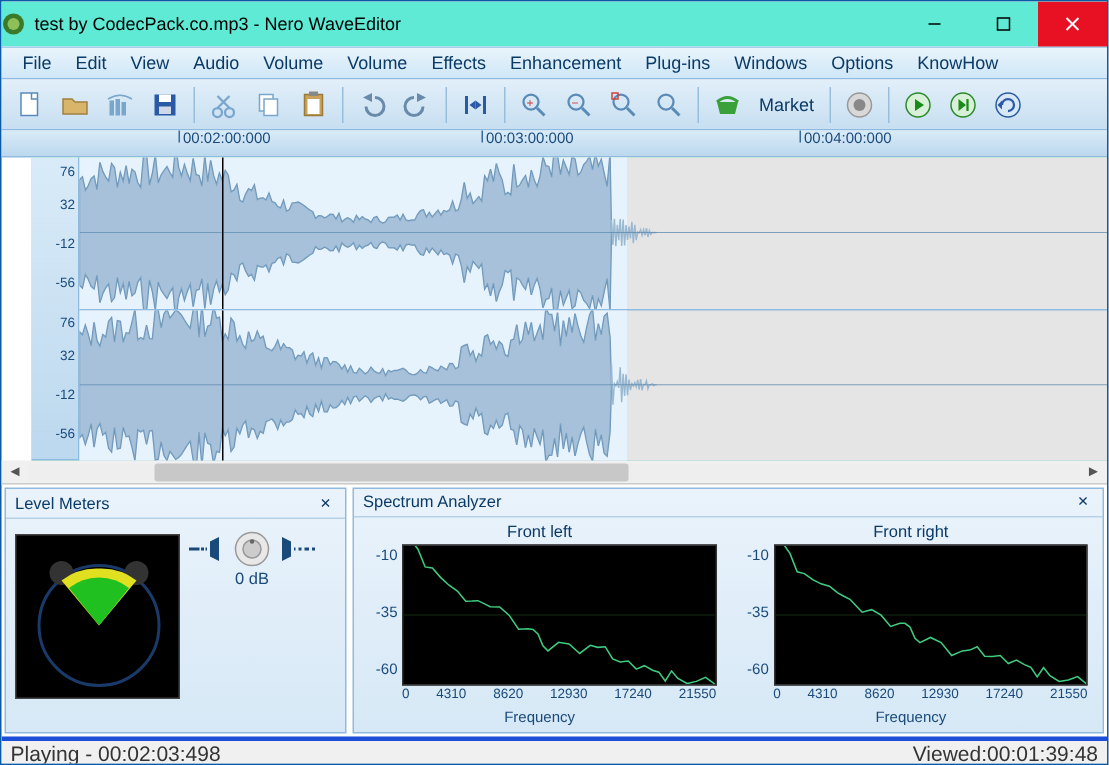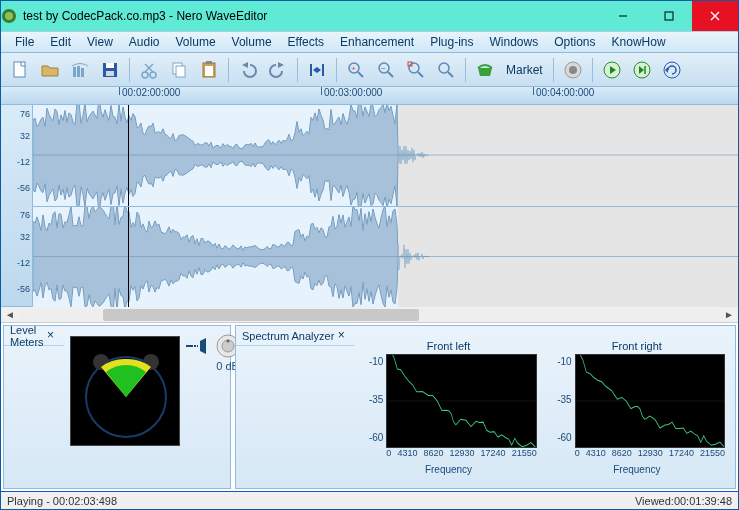--- a/index.html
+++ b/index.html
@@ -13,55 +13,55 @@
 .menubar { height: 22px; background: linear-gradient(#e9f4fb,#cfe7f8); border-top: 1px solid #a9cdea; border-bottom: 1px solid #8fbbe0; display: flex; align-items: center; padding: 0 6px; font-size: 12px; color: #0a3a66; }
 .menubar .menu-item { padding: 2px 8px; cursor: default; }
 .toolbar { height: 34px; background: linear-gradient(#e2eff9,#c7dff1); border-bottom: 1px solid #8fbbe0; display: flex; align-items: center; padding: 0 6px; gap: 4px; }
 .toolbar .tbtn { width: 26px; height: 26px; display: flex; align-items: center; justify-content: center; border-radius: 3px; }
 .toolbar .sep { width: 1px; height: 24px; background: #99bedd; margin: 0 2px; }
 .toolbar .market-label { font-size: 12px; color: #0a3a66; margin: 0 4px; }
 .timeline { height: 18px; background: linear-gradient(#d9ebf8,#bcd8ee); border-bottom: 1px solid #8fbbe0; position: relative; font-size: 10px; color: #1a4a7a; }
 .timeline .tmark { position: absolute; top: 0; height: 18px; display: flex; }
 .timeline .tmark::before { content: ''; width: 1px; height: 8px; background: #3a6a9a; position: absolute; left: 0; top: 0; }
 .timeline .tmark span { margin-left: 3px; font-size: 10px; }
-.waveview { position: relative; height: 202px; background: #86efac; border-bottom: 1px solid #8fbbe0; }
+.waveview { position: relative; height: 202px; background: #86efac; border-bottom: 1px solid #8fbbe0; margin-left: 20px; }
 .waveview .yaxis { position: absolute; left: 0; top: 0; width: 32px; height: 100%; background: linear-gradient(#d9ebf8,#bcd8ee); font-size: 9px; color: #1a4a7a; text-align: right; padding-right: 2px; border-right: 1px solid #8fbbe0; }
 .waveview .yaxis div { position: absolute; right: 2px; }
 .waveview .channel { position: absolute; left: 32px; right: 0; height: 101px; background: #e5e5e5; }
 .waveview .channel.top { top: 0; }
 .waveview .channel.bot { top: 101px; border-top: 1px solid #8fbbe0; }
 .waveview .selzone { position: absolute; top:0; height:100%; background: #e6f2fc; }
 .waveview svg { position: absolute; top:0; left:0; width:100%; height:100%; }
 .waveview .playhead { position: absolute; top:0; width:1px; height:100%; background:#000; }
 .hscroll { height: 16px; background: #f0f0f0; border-bottom: 1px solid #ccc; display: flex; align-items: center; padding: 0 2px; }
 .hscroll .arrow { width: 14px; height: 14px; display: flex; align-items: center; justify-content: center; color:#555; font-size:10px;}
 .hscroll .track { flex:1; height:12px; background:#eee; position:relative; margin: 0 2px; }
 .hscroll .thumb { position:absolute; left:12%; width:45%; height:100%; background:#c8c8c8; border-radius:2px; }
 .panels { height: 168px; display: flex; }
-.panel { border: 1px solid #8fbbe0; margin: 2px; background: linear-gradient(#eaf3fb,#d6e8f6); display:flex; flex-direction:row; }
+.panel { border: 1px solid #8fbbe0; margin: 2px; background: linear-gradient(#eaf3fb,#d6e8f6); display:flex; flex-direction:column; }
 .panel.levels { width: 228px; }
 .panel.spectrum { flex:1; }
 .panel-header { height: 20px; display:flex; align-items:center; padding: 0 6px; font-size: 11px; color:#0a3a66; border-bottom:1px solid #b5d1e8; }
 .panel-header .ptitle { flex:1; }
 .panel-header .pclose { width:14px; height:14px; color:#0a3a66; font-size:12px; text-align:center; line-height:12px; cursor:default; }
 .panel-body { flex:1; padding: 6px; display:flex; gap:6px; align-items:flex-start; }
 .meter-wheel { width:110px; height:110px; background:#000; border:1px solid #444; position:relative; margin-top:4px; }
 .meter-side { display:flex; flex-direction:column; align-items:center; gap:4px; margin-top:4px; }
 .meter-icons { height:20px; display:flex; align-items:center; gap:4px; }
 .meter-db { font-size:11px; color:#1a4a7a; }
 .spec-body { flex:1; display:flex; gap:12px; padding: 4px 10px 4px 6px; align-items: center; }
 .spec-chart { flex:1; display:flex; flex-direction:column; }
 .spec-title { font-size:11px; color:#0a3a66; text-align:center; margin-bottom:2px; }
 .spec-plot { height:94px; display:flex; }
 .spec-y { width:26px; font-size:10px; color:#1a4a7a; text-align:right; padding-right:3px; position:relative; }
 .spec-y div { position:absolute; right:3px; }
 .spec-canvas { flex:1; background:#000; border:1px solid #333; position:relative; }
 .spec-x { height:14px; display:flex; justify-content:space-between; font-size:9px; color:#1a4a7a; margin-left:26px; }
 .spec-xlabel { font-size:10px; color:#1a4a7a; text-align:center; margin-top:2px; }
-.statusbar { height: 18px; background:#f0f0f0; border-top:1px solid #1d4ed8; display:flex; align-items:center; font-size:11px; color:#333; padding: 0 6px; }
+.statusbar { height: 18px; background:#f0f0f0; border-top:3px solid #1d4ed8; display:flex; align-items:center; font-size:14px; color:#333; padding: 0 6px; }
 .statusbar .sleft { flex:1; }
 .statusbar .sright { display:flex; gap:12px; }
 </style>
 </head>
 <body>
 
 <div class="titlebar">
   <span class="icon">
     <svg viewBox="0 0 16 16">
         <circle cx="8" cy="8" r="7" fill="#3a7a2a"></circle>

